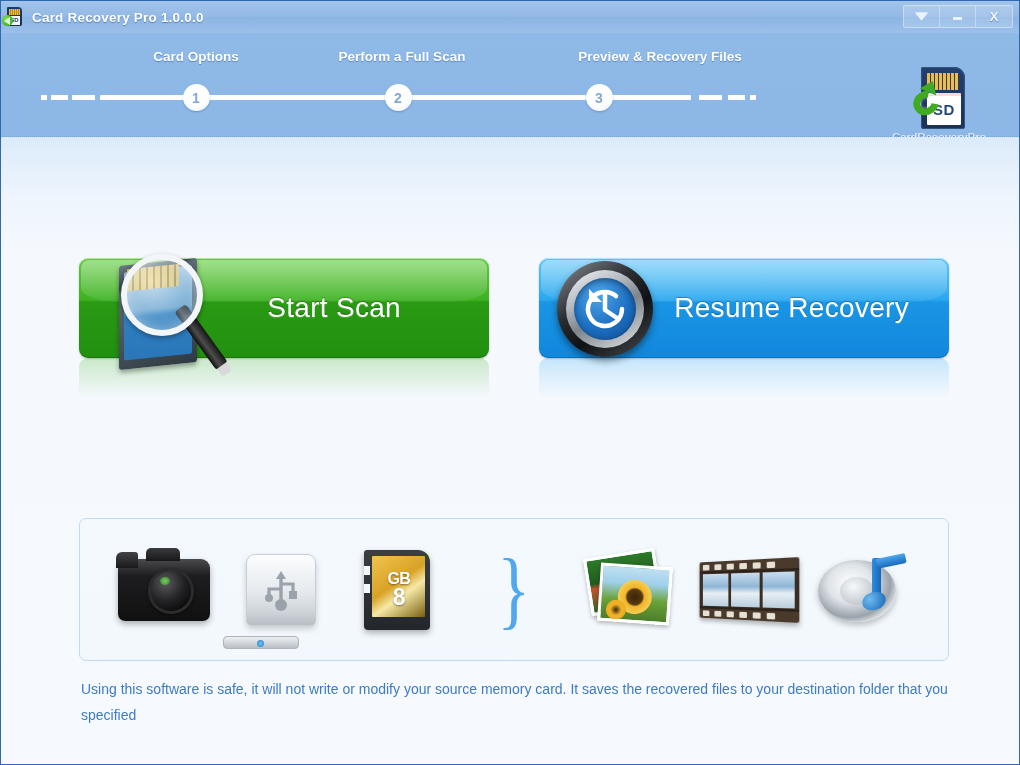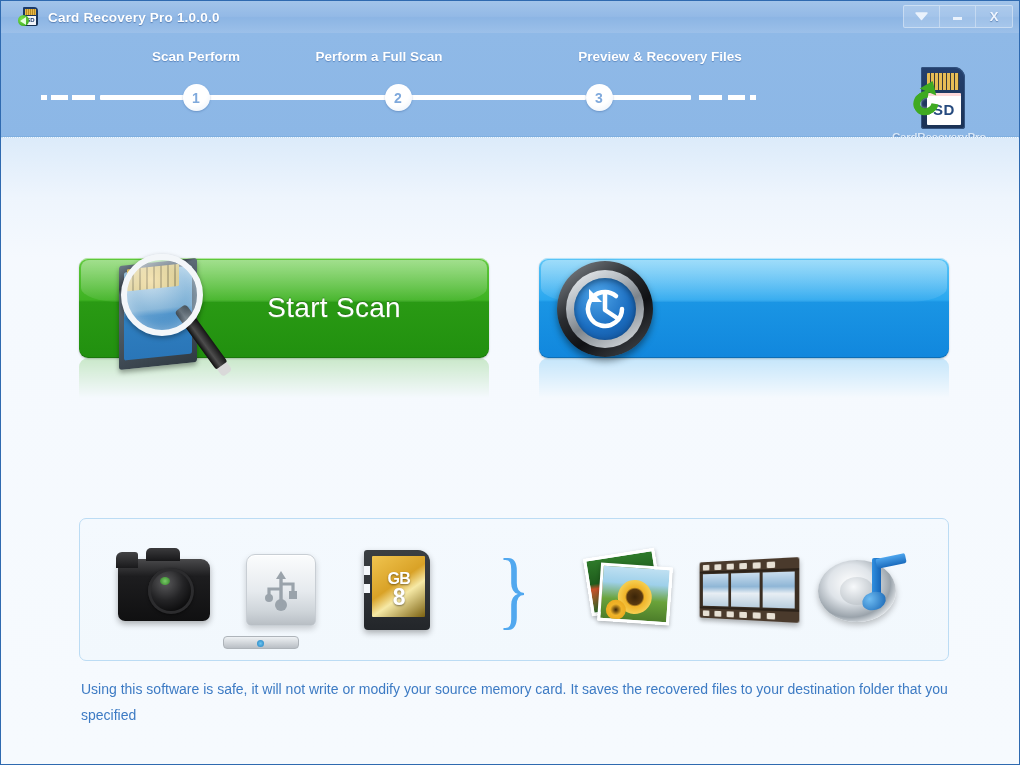--- a/index.html
+++ b/index.html
@@ -25,21 +25,21 @@
   }
 
   
   #title-bar {
     position: relative;
     height: 32px;
     flex: 0 0 32px;
     background: linear-gradient(to bottom, #a2c4ea 0%, #93b9e6 48%, #8cb5e4 52%, #9cc0e9 100%);
     display: flex;
     align-items: center;
-    padding-left: 17px;
+    padding-left: 1px;
   }
 
   
   .appicon {
     position: relative;
     width: 22px; height: 22px;
     flex: 0 0 22px;
   }
   .appicon .sdbody {
     position: absolute; left: 5px; top: 1px;
@@ -651,22 +651,22 @@
           <rect x="2" y="5" width="9" height="3" fill="#eaf2fc"></rect>
         </svg>
       </div>
       <div class="wbtn">X</div>
     </div>
   </div>
 
   <div id="header">
 
     <div id="steps-labels">
-      <div class="step-label" style="left:195px">Scan Perform</div>
-      <div class="step-label" style="left:378px">Perform a Full Scan</div>
+      <div class="step-label" style="left:195px">Card Options</div>
+      <div class="step-label" style="left:401px">Perform a Full Scan</div>
       <div class="step-label" style="left:659px">Preview &amp; Recovery Files</div>
     </div>
 
     <div id="steps-track">
 
       <div class="dash" style="left:40px;  width:6px"></div>
       <div class="dash" style="left:50px;  width:17px"></div>
       <div class="dash" style="left:71px;  width:23px"></div>
 
       <div class="track-line" style="left:99px; width:84px"></div>
@@ -722,20 +722,21 @@
         <div class="clock-art">
           <div class="ring-outer"></div>
           <div class="ring-mid"></div>
           <div class="face"></div>
           <svg viewBox="0 0 62 62">
             <path d="M31 15 v17 l12 8" stroke="#ffffff" stroke-width="4.5" fill="none" stroke-linecap="round" stroke-linejoin="round"></path>
             <path d="M48 31 a17 17 0 1 1 -6 -13" stroke="#ffffff" stroke-width="4.5" fill="none" stroke-linecap="round"></path>
             <path d="M15 11 L15 24 L28 24 Z" fill="#ffffff"></path>
           </svg>
         </div>
+        <div class="btn-text">Resume Recovery</div>
       </div>
     </div>
 
     <div id="media-panel">
       <div id="media-row">
 
         <div class="media-item">
           <div class="cam-body">
             <div class="cam-grip"></div>
             <div class="cam-lens"></div>

